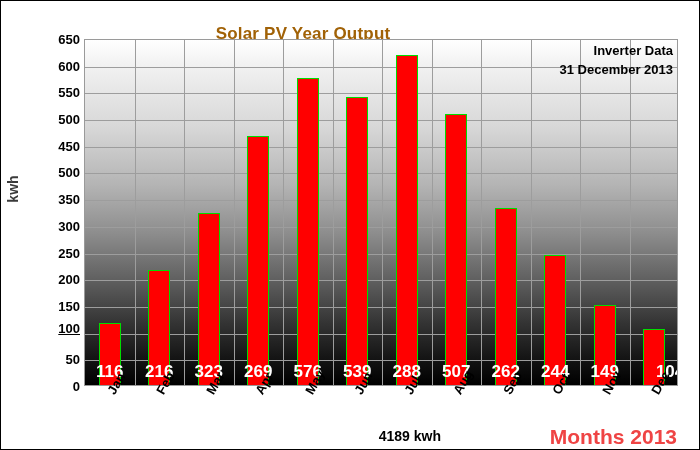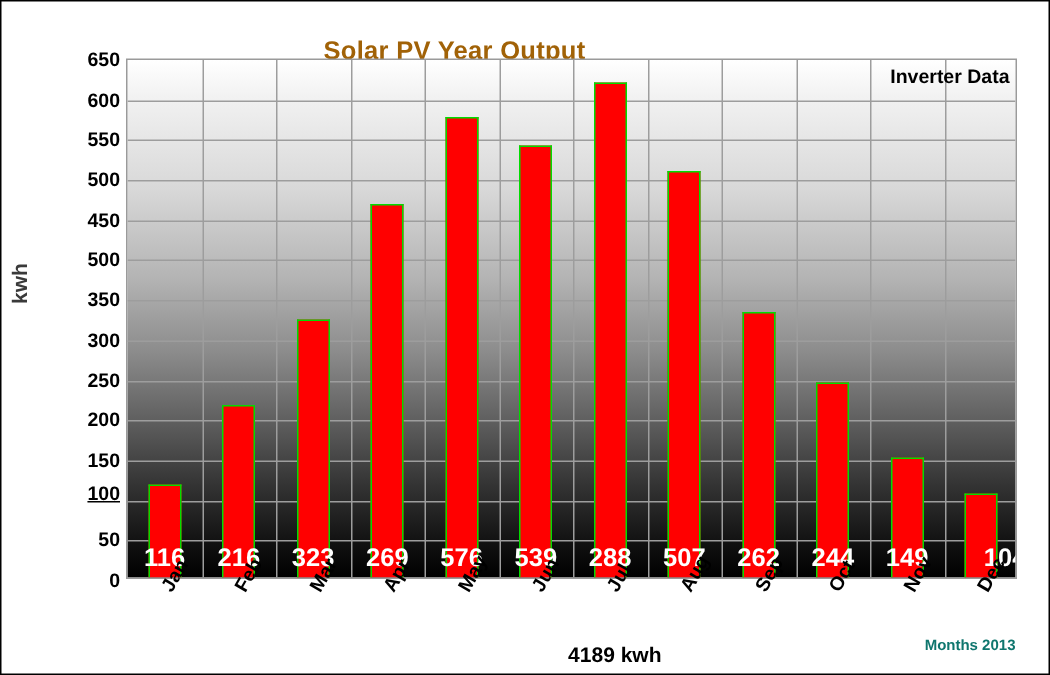--- a/index.html
+++ b/index.html
@@ -167,23 +167,23 @@
     width: 140px;
     text-align: right;
     font-size: 14px;
     font-weight: bold;
     color: #000000;
   }
   #footer-xlabel {
     position: absolute;
     right: 22px;
     top: 424px;
-    font-size: 10px;
-    font-weight: bold;
-    color: #0f766e;
+    font-size: 21px;
+    font-weight: bold;
+    color: #ef4444;
     text-align: center;
   }
 </style>
 </head>
 <body>
 
 <div id="page">
 
   <div id="chart-title">Solar PV Year Output</div>
 
@@ -274,18 +274,19 @@
       <div class="xtick" style="left: 317.75px;">Jul</div>
       <div class="xtick" style="left: 367.25px;">Aug</div>
       <div class="xtick" style="left: 416.75px;">Sep</div>
       <div class="xtick" style="left: 466.25px;">Oct</div>
       <div class="xtick" style="left: 515.75px;">Nov</div>
       <div class="xtick" style="left: 565.25px;">Dec</div>
     </div>
 
   <div id="annotation">
     <div>Inverter Data</div>
+    <div>31 December 2013</div>
   </div>
 
   <div id="footer-total">4189 kwh</div>
   <div id="footer-xlabel">Months 2013</div>
 
 </div>
 
 </body></html>

